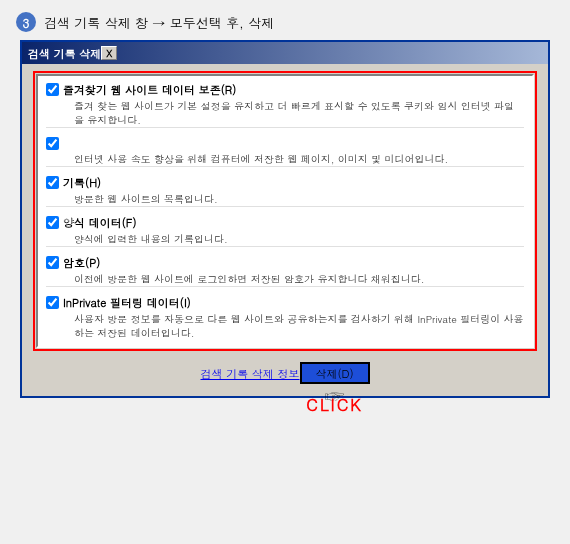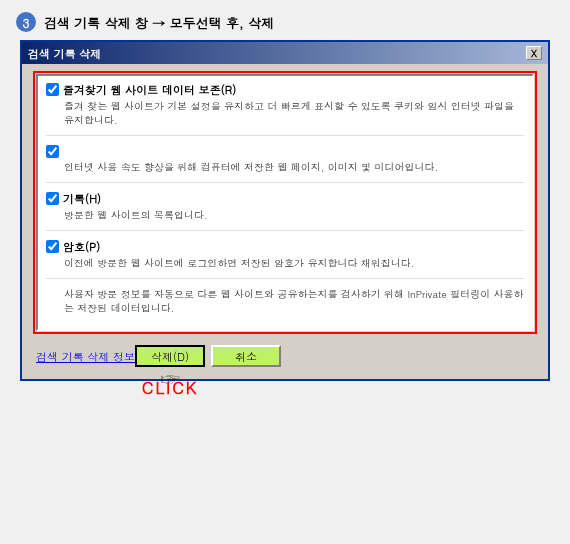--- a/index.html
+++ b/index.html
@@ -29,37 +29,37 @@
       display: flex;
       align-items: center;
       justify-content: center;
       font-size: 12px;
       font-weight: bold;
       flex-shrink: 0;
     }
 
     .step-title {
       font-size: 13px;
-      font-weight: bold;
+      font-weight: normal;
       color: #000;
     }
 
     .dialog-container {
       margin: 0 20px;
       border: 2px solid #003399;
       background: #d4d0c8;
     }
 
     .dialog-titlebar {
       background: linear-gradient(to right, #0a246a, #a6b8d8);
       color: white;
       padding: 4px 6px;
       display: flex;
       align-items: center;
-      justify-content: space-between;
+      justify-content: flex-start;
       height: 22px;
     }
 
     .dialog-title-text {
       font-size: 11px;
       font-weight: bold;
       color: white;
     }
 
     .dialog-close-btn {
@@ -87,21 +87,20 @@
       border-color: #808080 #fff #fff #808080;
       background: #fff;
       padding: 6px 8px;
       margin-bottom: 8px;
       max-height: 360px;
       overflow-y: auto;
     }
 
     .checkbox-item {
       margin-bottom: 8px;
-      padding-bottom: 8px;
       border-bottom: 1px solid #e0e0e0;
     }
 
     .checkbox-item:last-child {
       border-bottom: none;
       margin-bottom: 0;
     }
 
     .checkbox-row {
       display: flex;
@@ -114,50 +113,50 @@
       flex-shrink: 0;
     }
 
     .checkbox-label {
       font-weight: bold;
       font-size: 11px;
       color: #000;
     }
 
     .checkbox-desc {
-      margin-left: 18px;
+      margin-left: 28px;
       font-size: 10px;
       color: #333;
       line-height: 1.4;
       margin-top: 2px;
     }
 
     .dialog-footer {
       padding: 6px 0 4px 0;
       display: flex;
       align-items: center;
-      justify-content: flex-start;
+      justify-content: center;
     }
 
     .footer-link {
       color: #0000ee;
       text-decoration: underline;
       font-size: 11px;
       cursor: pointer;
     }
 
     .footer-buttons {
       display: flex;
       gap: 6px;
     }
 
     .dialog-btn {
       min-width: 70px;
       height: 22px;
-      background: #bef264;
+      background: #1d4ed8;
       border: 2px solid;
       border-color: #fff #808080 #808080 #fff;
       font-family: inherit;
       font-size: 11px;
       cursor: pointer;
       padding: 0 0;
       position: relative;
     }
 
     .delete-btn-wrapper {
@@ -230,36 +229,46 @@
           </div>
           <div class="checkbox-item">
             <div class="checkbox-row">
               <input type="checkbox" id="cb4" checked="" style="">
               <label class="checkbox-label" for="cb4">기록(H)</label>
             </div>
             <div class="checkbox-desc">방문한 웹 사이트의 목록입니다.</div>
           </div>
           <div class="checkbox-item">
             <div class="checkbox-row">
+              <input type="checkbox" id="cb5" checked="" style="">
+              <label class="checkbox-label" for="cb5">양식 데이터(F)</label>
+            </div>
+            <div class="checkbox-desc">양식에 입력한 내용의 기록입니다.</div>
+          </div>
+          <div class="checkbox-item">
+            <div class="checkbox-row">
               <input type="checkbox" id="cb6" checked="" style="">
               <label class="checkbox-label" for="cb6">암호(P)</label>
             </div>
             <div class="checkbox-desc">이전에 방문한 웹 사이트에 로그인하면 저장된 암호가 유지합니다 채워집니다.</div>
           </div>
           <div class="checkbox-item">
+            <div class="checkbox-row">
+              <input type="checkbox" id="cb7" checked="" style="">
+              <label class="checkbox-label" for="cb7">InPrivate 필터링 데이터(I)</label>
+            </div>
             <div class="checkbox-desc">사용자 방문 정보를 자동으로 다른 웹 사이트와 공유하는지를 검사하기 위해 InPrivate 필터링이 사용하는 저장된 데이터입니다.</div>
           </div>
         </div>
     </div>
 
     <div class="dialog-footer">
       <a class="footer-link">검색 기록 삭제 정보</a>
       <div class="footer-buttons">
         <div class="delete-btn-wrapper">
           <button class="dialog-btn delete-btn">삭제(D)</button>
           <span class="cursor-icon">☞</span>
           <span class="click-label">CLICK</span>
         </div>
-        <button class="dialog-btn">취소</button>
       </div>
     </div>
   </div>
 </div>
 
 </body></html>

